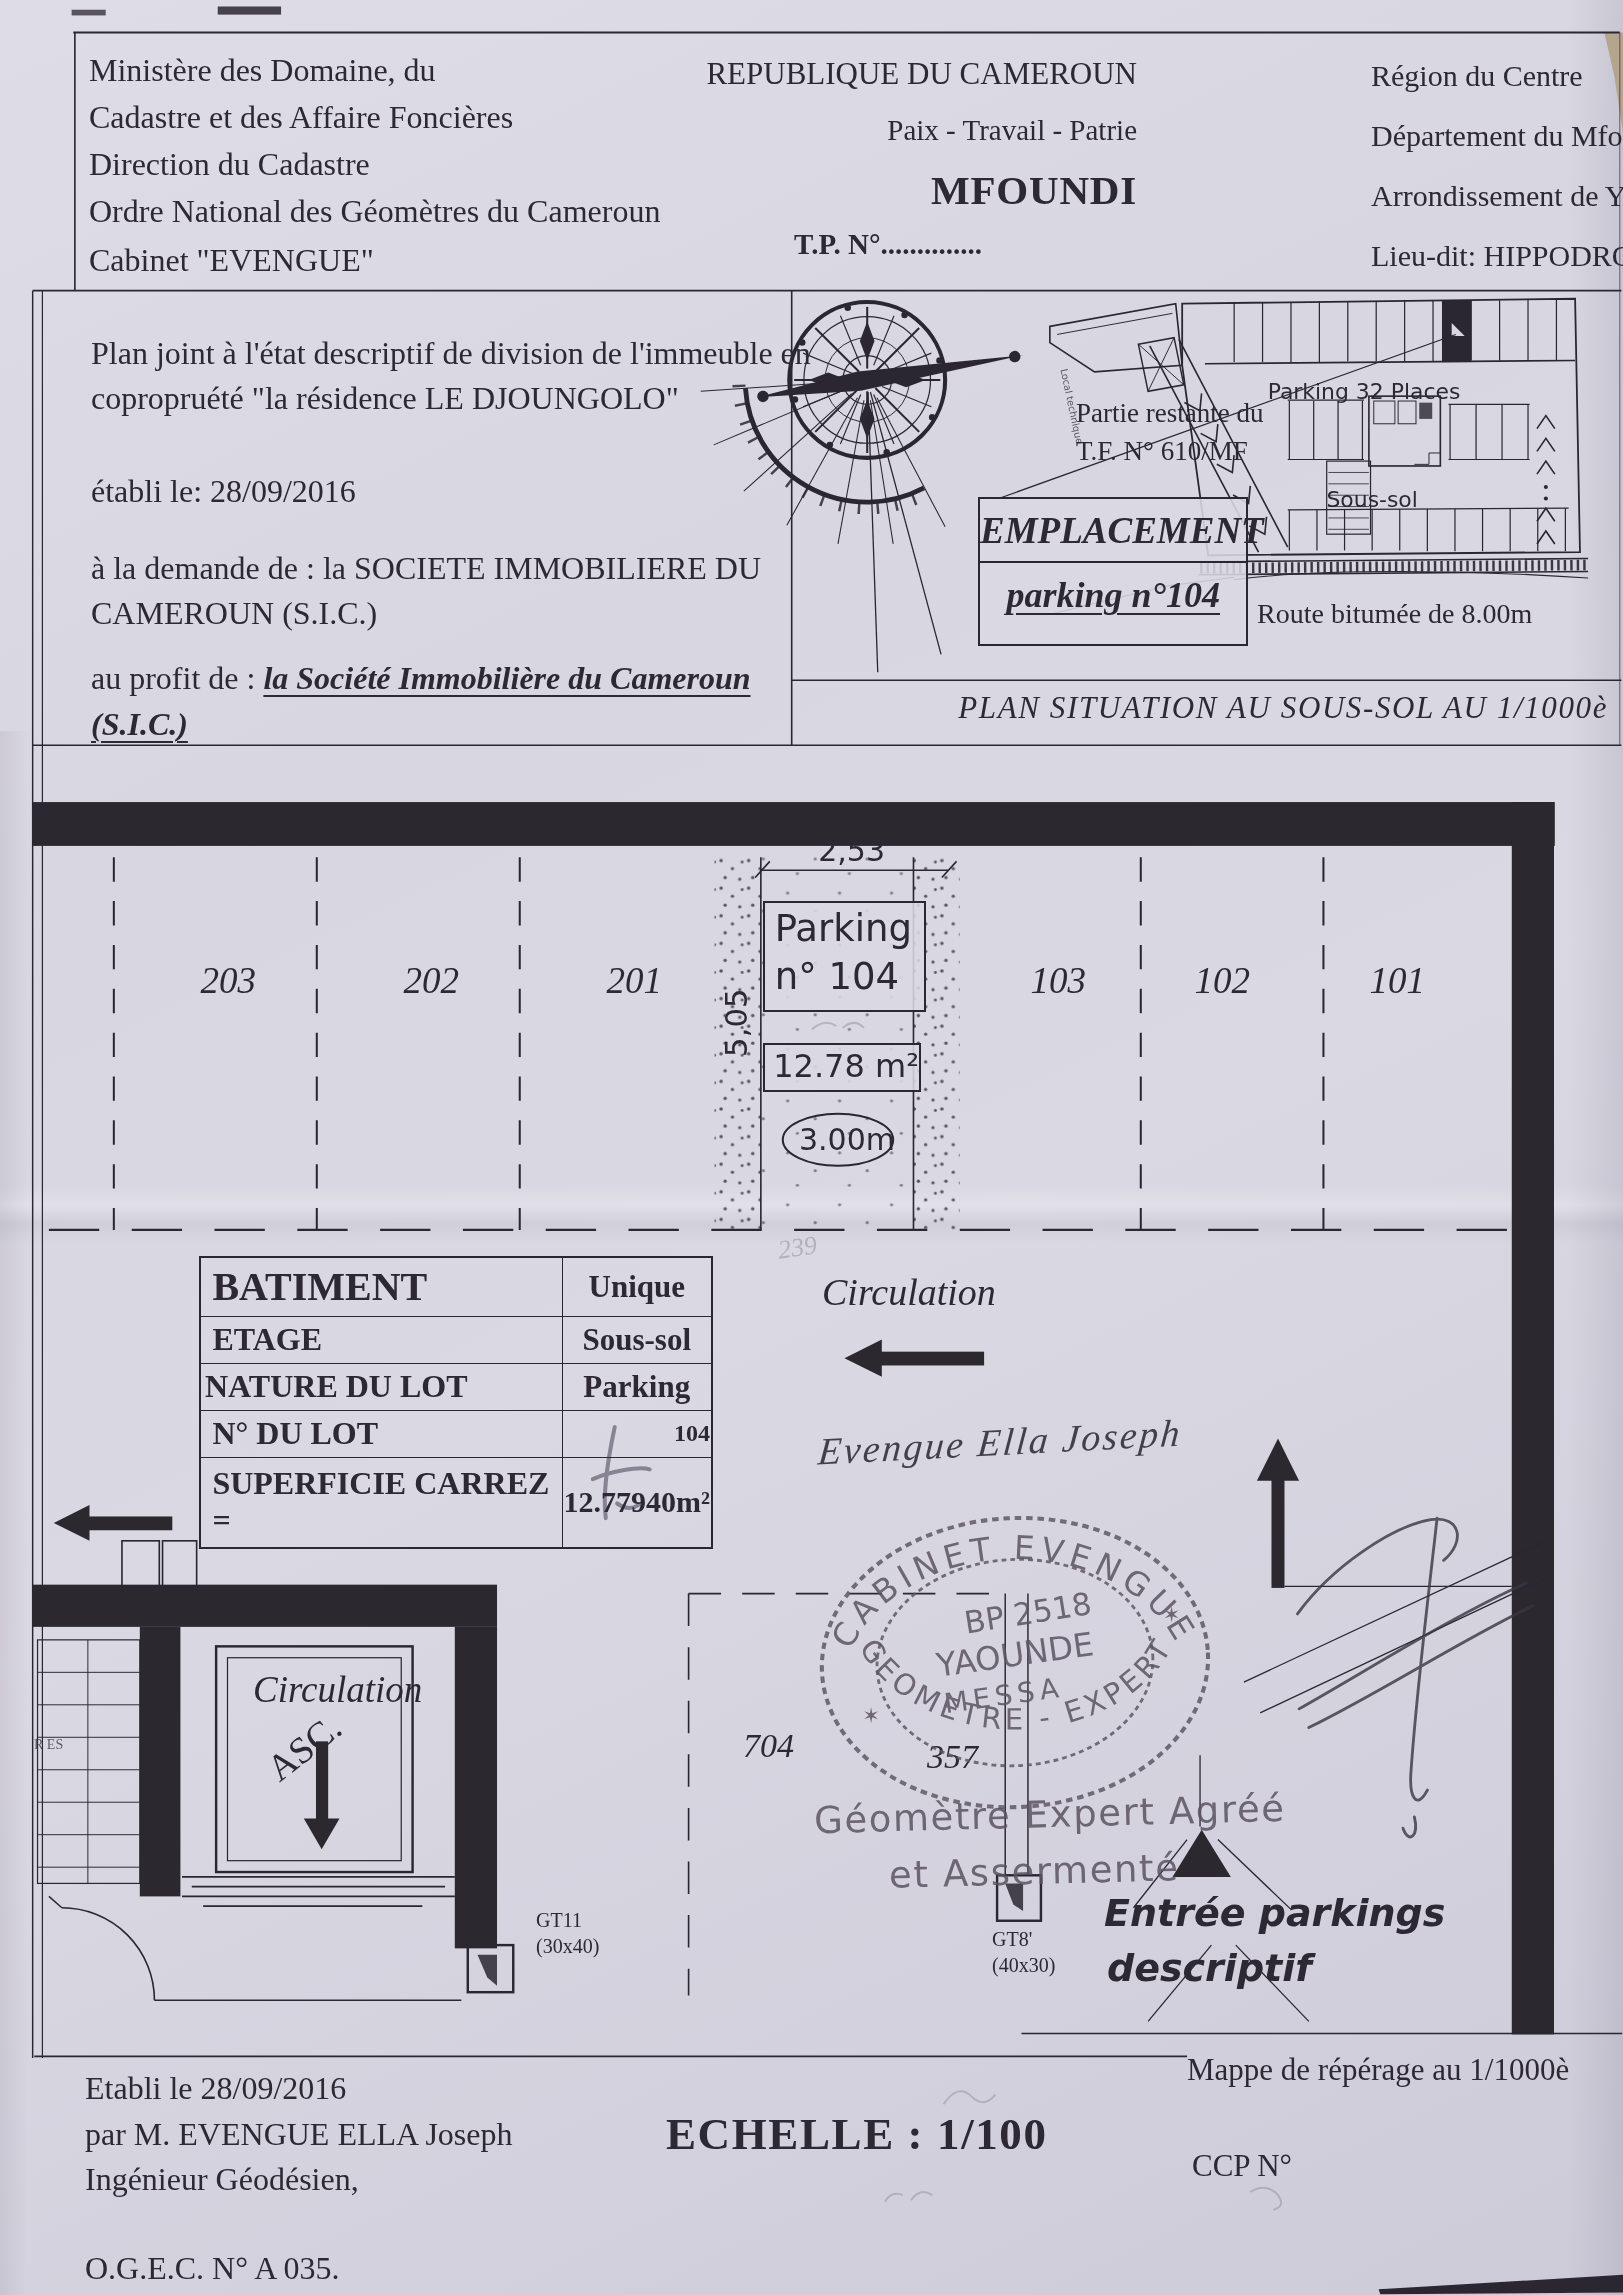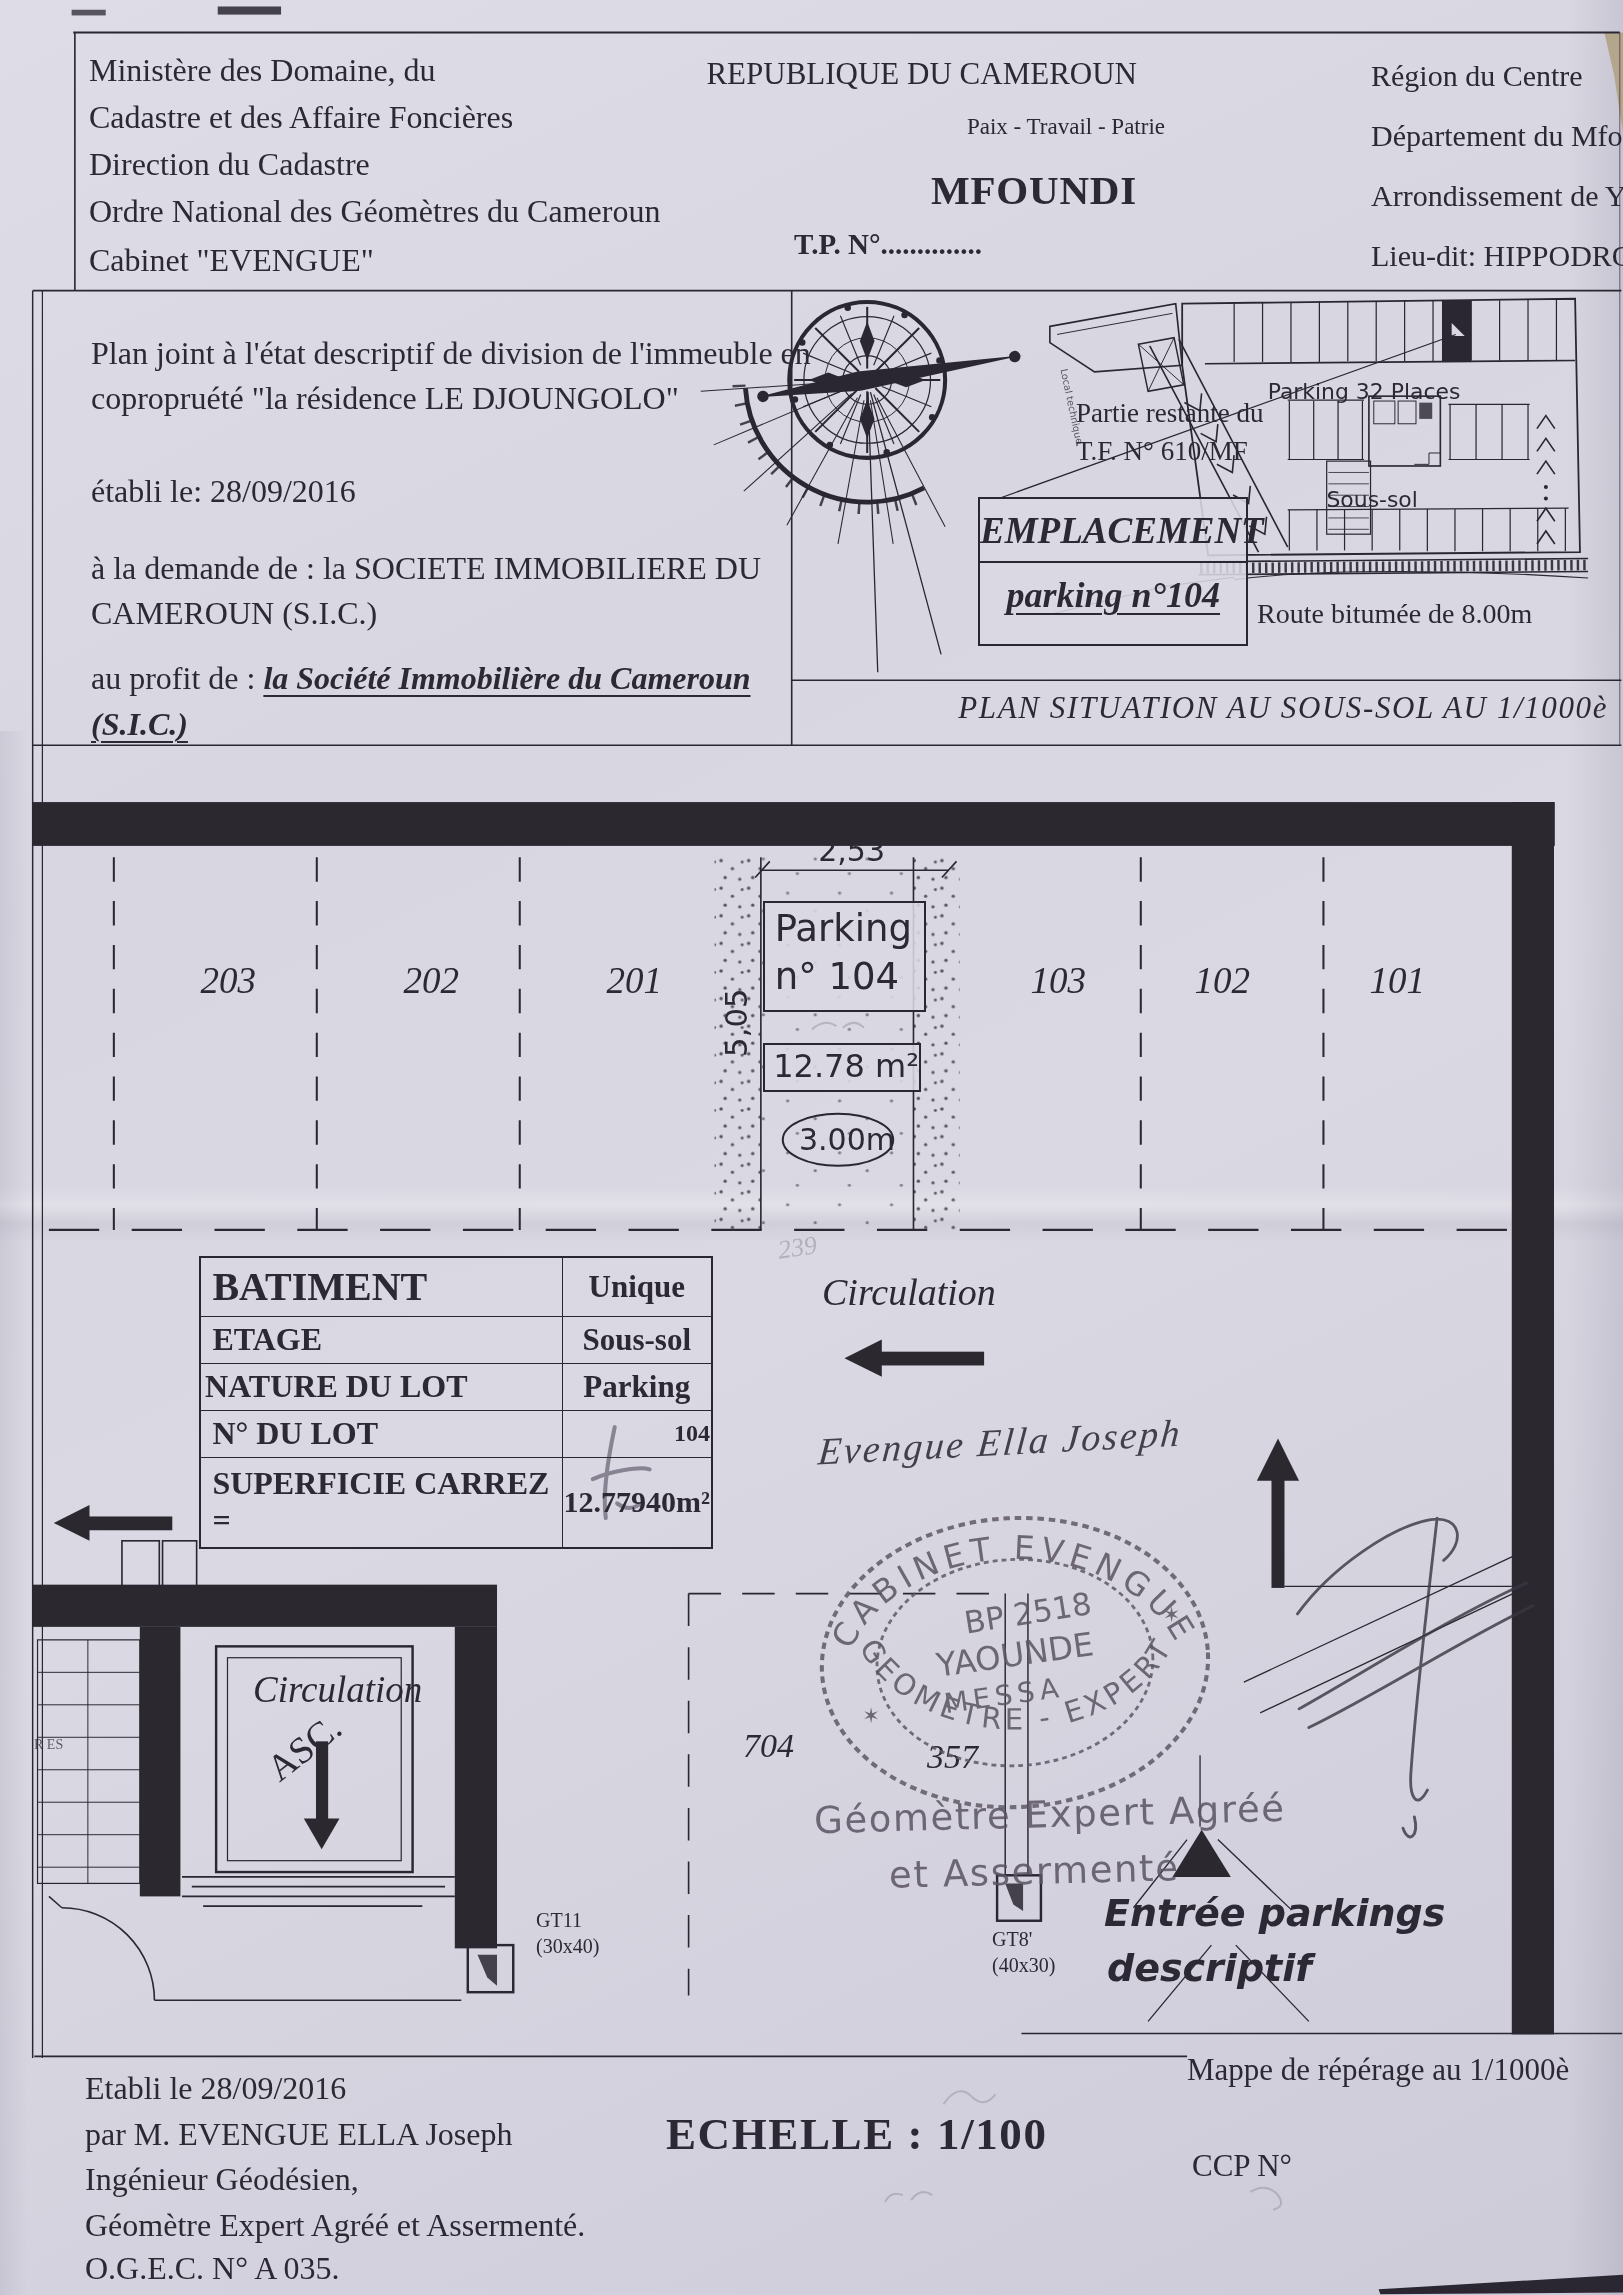--- a/index.html
+++ b/index.html
@@ -327,21 +327,21 @@
     <text x="1690" y="624" font-size="27" font-family="DejaVu Sans,sans-serif" fill="#2c2834" text-anchor="middle">Sous-sol</text>
   </svg>
 
   <div class="t" style="left:89px;top:54px;font-size:32px;">Ministère des Domaine, du</div>
   <div class="t" style="left:89px;top:101px;font-size:32px;">Cadastre et des Affaire Foncières</div>
   <div class="t" style="left:89px;top:148px;font-size:32px;">Direction du Cadastre</div>
   <div class="t" style="left:89px;top:195px;font-size:32px;">Ordre National des Géomètres du Cameroun</div>
   <div class="t" style="left:89px;top:244px;font-size:32px;">Cabinet "EVENGUE"</div>
 
   <div class="t c" style="left:674px;top:58px;width:463px;font-size:31px;">REPUBLIQUE DU CAMEROUN</div>
-  <div class="t c" style="left:702px;top:115px;width:463px;font-size:23px;">Paix - Travail - Patrie</div>
+  <div class="t c" style="left:674px;top:115px;width:463px;font-size:29px;">Paix - Travail - Patrie</div>
   <div class="t c b" style="left:674px;top:169px;width:463px;font-size:41px;letter-spacing:0.8px;">MFOUNDI</div>
   <div class="t b" style="left:794px;top:229px;font-size:29px;">T.P. N°..............</div>
 
   <div class="t" style="left:1371px;top:60px;font-size:30px;">Région du Centre</div>
   <div class="t" style="left:1371px;top:120px;font-size:30px;">Département du Mfoundi</div>
   <div class="t" style="left:1371px;top:180px;font-size:30px;">Arrondissement de Ydé. 1er</div>
   <div class="t" style="left:1371px;top:240px;font-size:30px;">Lieu-dit: HIPPODROME</div>
 
   <div class="t" style="left:91px;top:337px;font-size:32px;">Plan joint à l'état descriptif de division de l'immeuble en</div>
   <div class="t" style="left:91px;top:382px;font-size:32px;">copropruété "la résidence LE DJOUNGOLO"</div>
@@ -447,21 +447,20 @@
       <text x="1252" y="2052" font-size="40" transform="rotate(-8 1252 2052)" text-anchor="middle">YAOUNDE</text>
       <text x="1238" y="2100" font-size="34" letter-spacing="6" transform="rotate(-8 1238 2100)" text-anchor="middle">MESSA</text>
       <text x="1062" y="2122" font-size="26">✶</text>
       <text x="1432" y="1998" font-size="26">✶</text>
     </g>
   </svg>
 
   <div class="t" style="left:85px;top:2072px;font-size:32px;">Etabli le 28/09/2016</div>
   <div class="t" style="left:85px;top:2118px;font-size:32px;">par M. EVENGUE ELLA Joseph</div>
   <div class="t" style="left:85px;top:2163px;font-size:32px;">Ingénieur Géodésien,</div>
-  <div class="t" style="left:85px;top:2209px;font-size:32px;">Géomètre Expert Agréé et Assermenté.</div>
   <div class="t" style="left:85px;top:2252px;font-size:32px;">O.G.E.C. N° A 035.</div>
 
   <div class="t b" style="left:666px;top:2111px;font-size:45px;letter-spacing:1.6px;">ECHELLE : 1/100</div>
   <div class="t" style="left:1187px;top:2054px;font-size:31px;">Mappe de répérage au 1/1000è</div>
   <div class="t" style="left:1192px;top:2150px;font-size:31px;">CCP N°</div>
 
 </div>
 
 
 </body></html>

